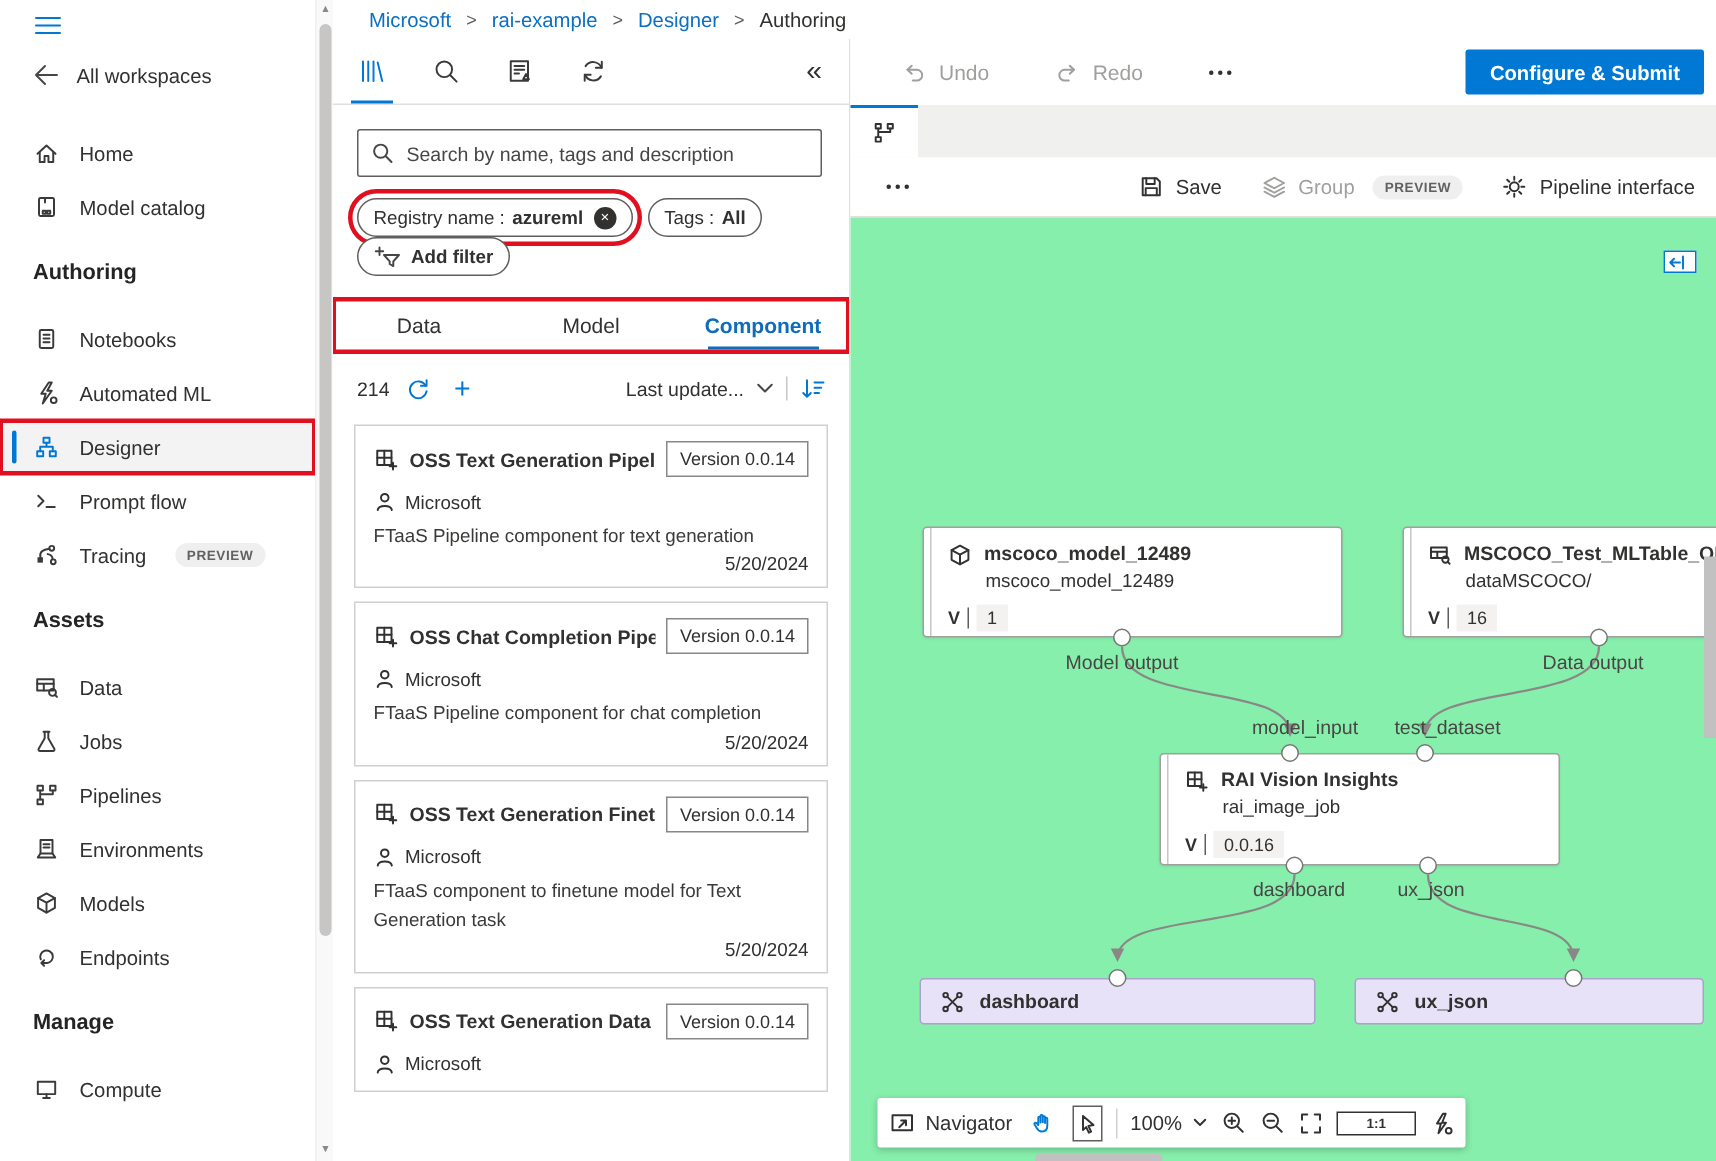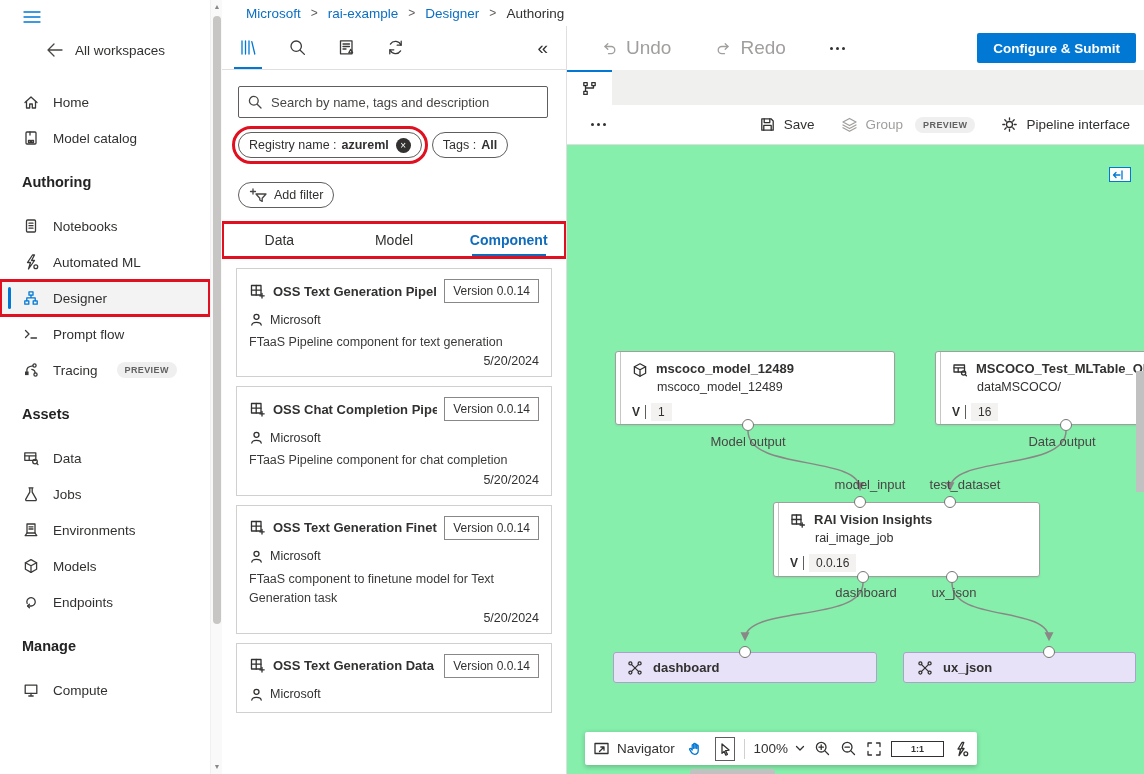--- a/index.html
+++ b/index.html
@@ -6,21 +6,21 @@
   html,body { background:#fff; }
   body { font-family:"Liberation Sans","DejaVu Sans",sans-serif; color:#323130; }
   .app { position:relative; width:1144px; height:774px; overflow:hidden; background:#fff; }
 
   svg.ic { display:block; }
   .stroke { fill:none; stroke:currentColor; stroke-width:1.3; stroke-linecap:round; stroke-linejoin:round; }
 
   
   .sidebar { position:absolute; left:0; top:0; width:210px; height:774px; background:#fff; overflow:hidden; }
   .hamburger { padding:8px 0 0 22px; color:#0078d4; cursor:pointer; }
-  .back-row { display:flex; align-items:center; gap:12px; height:32px; margin-top:8px; padding-left:22px; font-size:13.5px; color:#323130; cursor:pointer;margin-left:24px; }
+  .back-row { display:flex; align-items:center; gap:12px; height:32px; margin-top:8px; padding-left:22px; font-size:13.5px; color:#323130; cursor:pointer; }
   .back-arrow { font-size:16px; color:#484644; }
   .sb-list { margin-top:18px; }
   .sb-item { position:relative; display:flex; align-items:center; gap:13px; height:36px; padding-left:22px; font-size:13.5px; color:#323130; cursor:pointer; white-space:nowrap; }
   .sb-item .sbicon { color:#3b3a39; display:flex; }
   .sb-item.active { background:#f3f3f3; }
   .sb-item.active .sbicon { color:#0078d4; }
   .sb-item.active .activebar { position:absolute; left:8px; top:7px; width:3px; height:22px; background:#0078d4; border-radius:2px; }
   .sb-title { display:flex; align-items:center; height:36px; margin-top:8px; padding-left:22px; font-size:14.5px; font-weight:700; color:#242424; }
   .mt8 { margin-top:8px; }
   .preview-pill { margin-left:6px; background:#efefef; color:#616161; font-size:9px; font-weight:700; letter-spacing:.4px; padding:3px 8px; border-radius:9px; }
@@ -47,21 +47,21 @@
 
   .searchbox { display:flex; align-items:center; gap:8px; margin:16px 18px 0 16px; height:32px; border:1px solid #605e5c; border-radius:2px; padding:0 8px; color:#484644; }
   .searchbox input { border:none; outline:none; flex:1; font-size:13px; font-family:inherit; color:#323130; background:transparent; }
   .searchbox input::placeholder { color:#484644; }
 
   .pill-row { display:flex; align-items:center; gap:10px; margin:14px 16px 0 16px; flex-wrap:wrap; }
   .pill { display:inline-flex; align-items:center; gap:5px; height:26px; border:1px solid #605e5c; border-radius:14px; padding:0 10px; font-size:12.5px; color:#323130; background:#fff; cursor:pointer; white-space:nowrap; }
   .pill b { font-weight:700; }
   .pill .x-circle { width:15px; height:15px; border-radius:50%; background:#323130; color:#fff; font-size:10px; line-height:15px; text-align:center; margin-left:2px; }
   .annot-outline { outline:3px solid #e01020; outline-offset:3px; }
-  .addfilter-row { margin:24px 16px 0 16px; }
+  .addfilter-row { margin:0 16px 0 16px;font-weight:bold; }
   .funnel-plus { display:flex; align-items:flex-start; color:#484644; }
 
   .tabs-row { position:relative; display:flex; margin-top:14px; height:36px; outline:3px solid #e01020; outline-offset:-2px; }
   .tab { flex:1; display:flex; align-items:center; justify-content:center; font-size:14px; color:#323130; cursor:pointer; position:relative; }
   .tab.selected { color:#0f6cbd; font-weight:600; }
   .tab.selected::after { content:""; position:absolute; left:50%; transform:translateX(-50%); bottom:2px; width:74px; height:2px; background:#0f6cbd; }
 
   .results-row { display:flex; align-items:center; margin:10px 16px 0 16px; height:28px; font-size:13px; color:#323130; }
   .res-icon { color:#0078d4; display:flex; margin-left:10px; cursor:pointer; }
   .plus-blue { color:#0078d4; font-size:19px; margin-left:16px; cursor:pointer; line-height:1; }
@@ -75,21 +75,21 @@
   .card-title { font-weight:700; font-size:13px; white-space:nowrap; overflow:hidden; flex:1; }
   .comp-ic { color:#323130; flex:none; display:flex; }
   .version-badge { flex:none; border:1px solid #8a8886; padding:4px 8px; font-size:12px; color:#323130; background:#fff; }
   .card-owner { display:flex; align-items:center; gap:6px; margin-top:9px; font-size:12.5px; color:#323130; }
   .card-desc { margin-top:6px; font-size:12.5px; color:#3b3a39; line-height:1.55; }
   .card-date { text-align:right; font-size:12.5px; color:#323130; margin-top:2px; }
 
   
   .canvas-col { position:absolute; left:567px; top:26px; width:577px; height:748px; display:flex; flex-direction:column; background:#fff; }
   .toolbar1 { height:44px; display:flex; align-items:center; background:#fff; padding-left:34px; }
-  .tb-btn { display:flex; align-items:center; gap:8px; font-size:19px; cursor:pointer; }
+  .tb-btn { display:flex; align-items:center; gap:8px; font-size:14px; cursor:pointer; }
   .tb-btn.disabled { color:#a19f9d; cursor:default; }
   .gap40 { margin-left:44px; }
   .more-dots { display:flex; gap:3px; margin-left:44px; cursor:pointer; }
   .more-dots i { width:3px; height:3px; border-radius:50%; background:#323130; }
   .submit-btn { margin-left:auto; margin-right:8px; height:30px; padding:0 16px; background:#0078d4; color:#fff; font-weight:700; font-size:13.5px; border:none; border-radius:2px; cursor:pointer; font-family:inherit; }
 
   .tabstrip { height:35px; background:#f0f0ef; display:flex; }
   .canvas-tab { width:45px; height:35px; background:#fff; border-top:2px solid #0078d4; display:flex; align-items:center; justify-content:center; color:#323130; cursor:pointer; }
 
   .toolbar2 { height:40px; background:#fff; border-bottom:1px solid #e1dfdd; display:flex; align-items:center; padding:0 14px 0 24px; }
@@ -264,20 +264,33 @@
                 <path d="M7 2.8h4M7.8 2.8v4.4l-4 6.9c-.4.7.1 1.6.9 1.6h8.6c.8 0 1.3-.9.9-1.6l-4-6.9V2.8"></path>
               </g>
             </svg>
           </span>
         <span>Jobs</span>
       </div>
       <div class="sb-item">
         <span class="sbicon">
             <svg class="ic" width="18" height="18" viewBox="0 0 18 18">
               <g class="stroke">
+                <rect x="3" y="2.8" width="3.6" height="3.2"></rect>
+                <rect x="11.4" y="2.8" width="3.6" height="3.2"></rect>
+                <rect x="3" y="12" width="3.6" height="3.2"></rect>
+                <path d="M4.8 6v6M13.2 6v2.5H4.8"></path>
+              </g>
+            </svg>
+          </span>
+        <span>Pipelines</span>
+      </div>
+      <div class="sb-item">
+        <span class="sbicon">
+            <svg class="ic" width="18" height="18" viewBox="0 0 18 18">
+              <g class="stroke">
                 <rect x="5" y="3" width="8" height="9"></rect>
                 <path d="M5 12l-1.8 2.6h11.6L13 12M7 5.8h4M7 8h4"></path>
               </g>
             </svg>
           </span>
         <span>Environments</span>
       </div>
       <div class="sb-item">
         <span class="sbicon">
             <svg class="ic" width="18" height="18" viewBox="0 0 18 18">
@@ -406,20 +419,48 @@
         <span>Add filter</span>
       </span>
     </div>
 
     <div class="tabs-row">
       <span class="tab">Data</span>
       <span class="tab">Model</span>
       <span class="tab selected">Component</span>
     </div>
 
+    <div class="results-row">
+      <span>214</span>
+      <span class="res-icon">
+        <svg class="ic" width="17" height="17" viewBox="0 0 17 17">
+            <g class="stroke" stroke-width="1.5">
+              <path d="M13.8 6.2a5.6 5.6 0 1 0 .6 3.6"></path>
+              <path d="M14.4 2.4v3.8h-3.8"></path>
+            </g>
+          </svg>
+      </span>
+      <span class="plus-blue">+</span>
+      <span class="sort-label">Last update...</span>
+      <span class="chev">
+        <svg class="ic" width="12" height="8" viewBox="0 0 12 8">
+            <g class="stroke" stroke-width="1.3" stroke="#484644">
+              <path d="M1.5 1.5 6 6l4.5-4.5"></path>
+            </g>
+          </svg>
+      </span>
+      <span class="vdiv"></span>
+      <span class="res-icon" style="margin-left:0">
+        <svg class="ic" width="17" height="16" viewBox="0 0 17 16">
+            <g class="stroke" stroke-width="1.4">
+              <path d="M5 2.5v11M5 13.5 2.5 11M5 13.5 7.5 11M10 4h6M10 7.5h4.5M10 11h3"></path>
+            </g>
+          </svg>
+      </span>
+    </div>
 
     <div class="card-list">
 
       <div class="card">
         <div class="card-head">
           <span class="comp-ic">
               <svg class="ic" width="17" height="17" viewBox="0 0 17 17">
                 <g class="stroke" stroke-width="1.2">
                   <rect x="2.5" y="2.5" width="9.5" height="9.5"></rect>
                   <path d="M2.5 7.2H12M7.2 2.5V12"></path>

